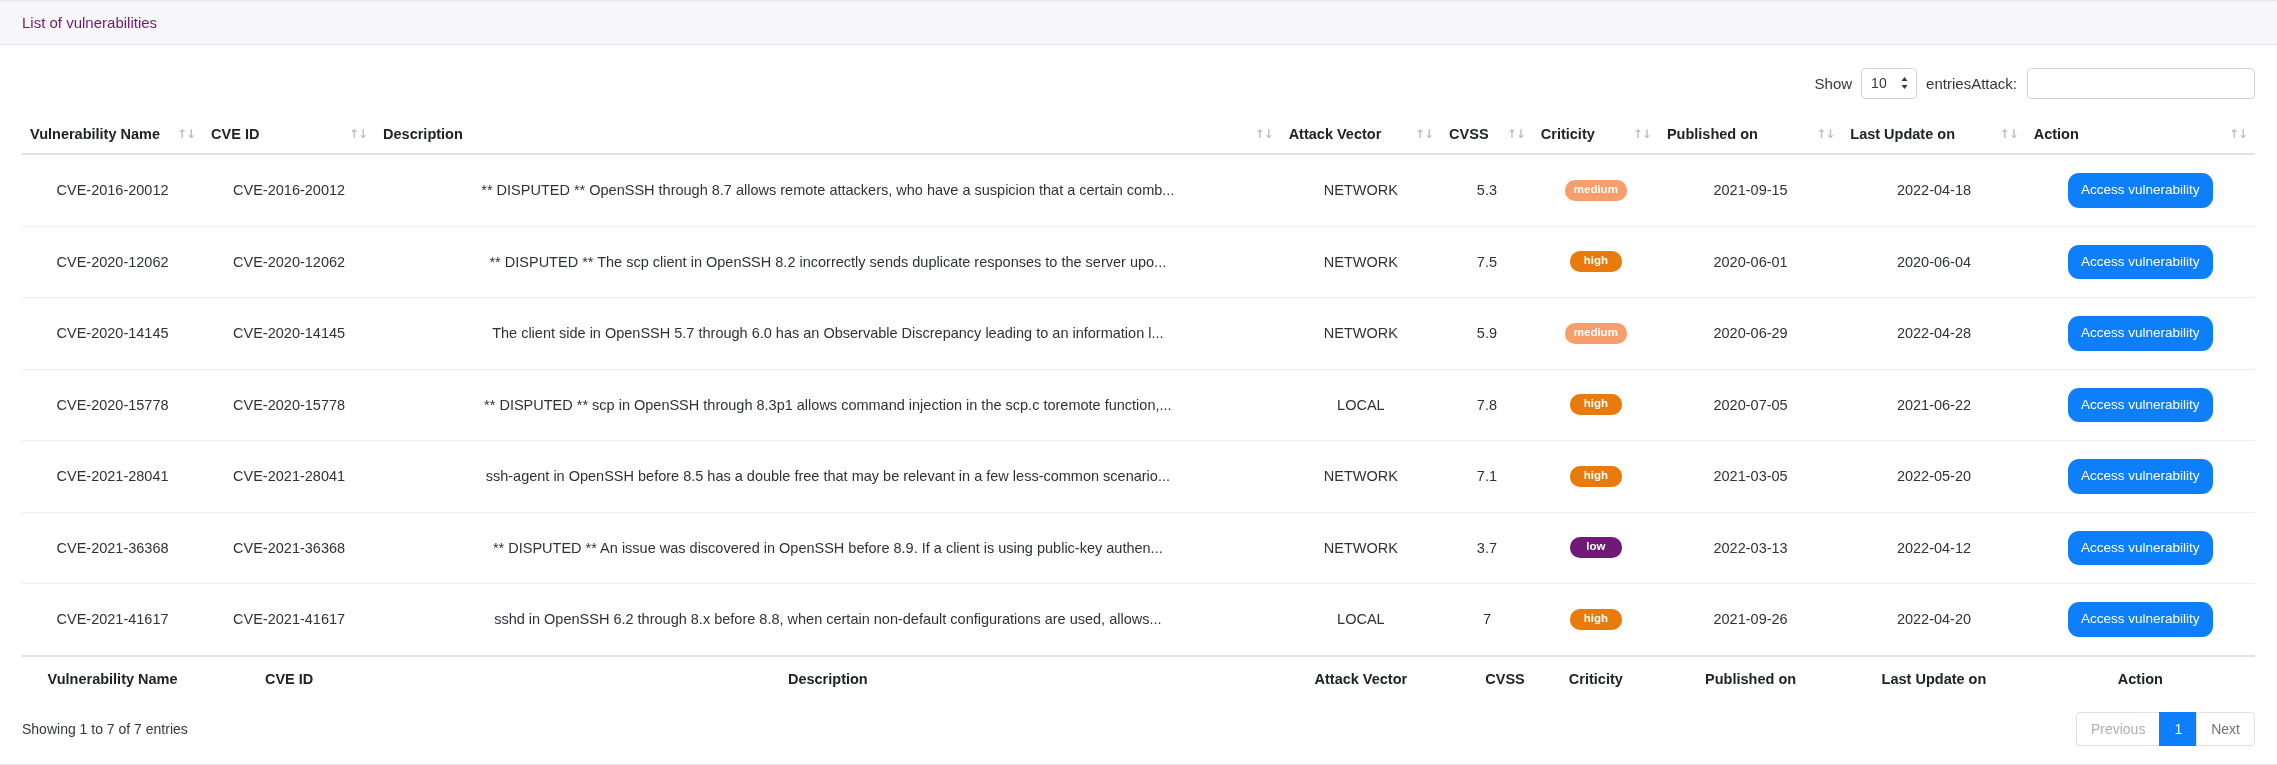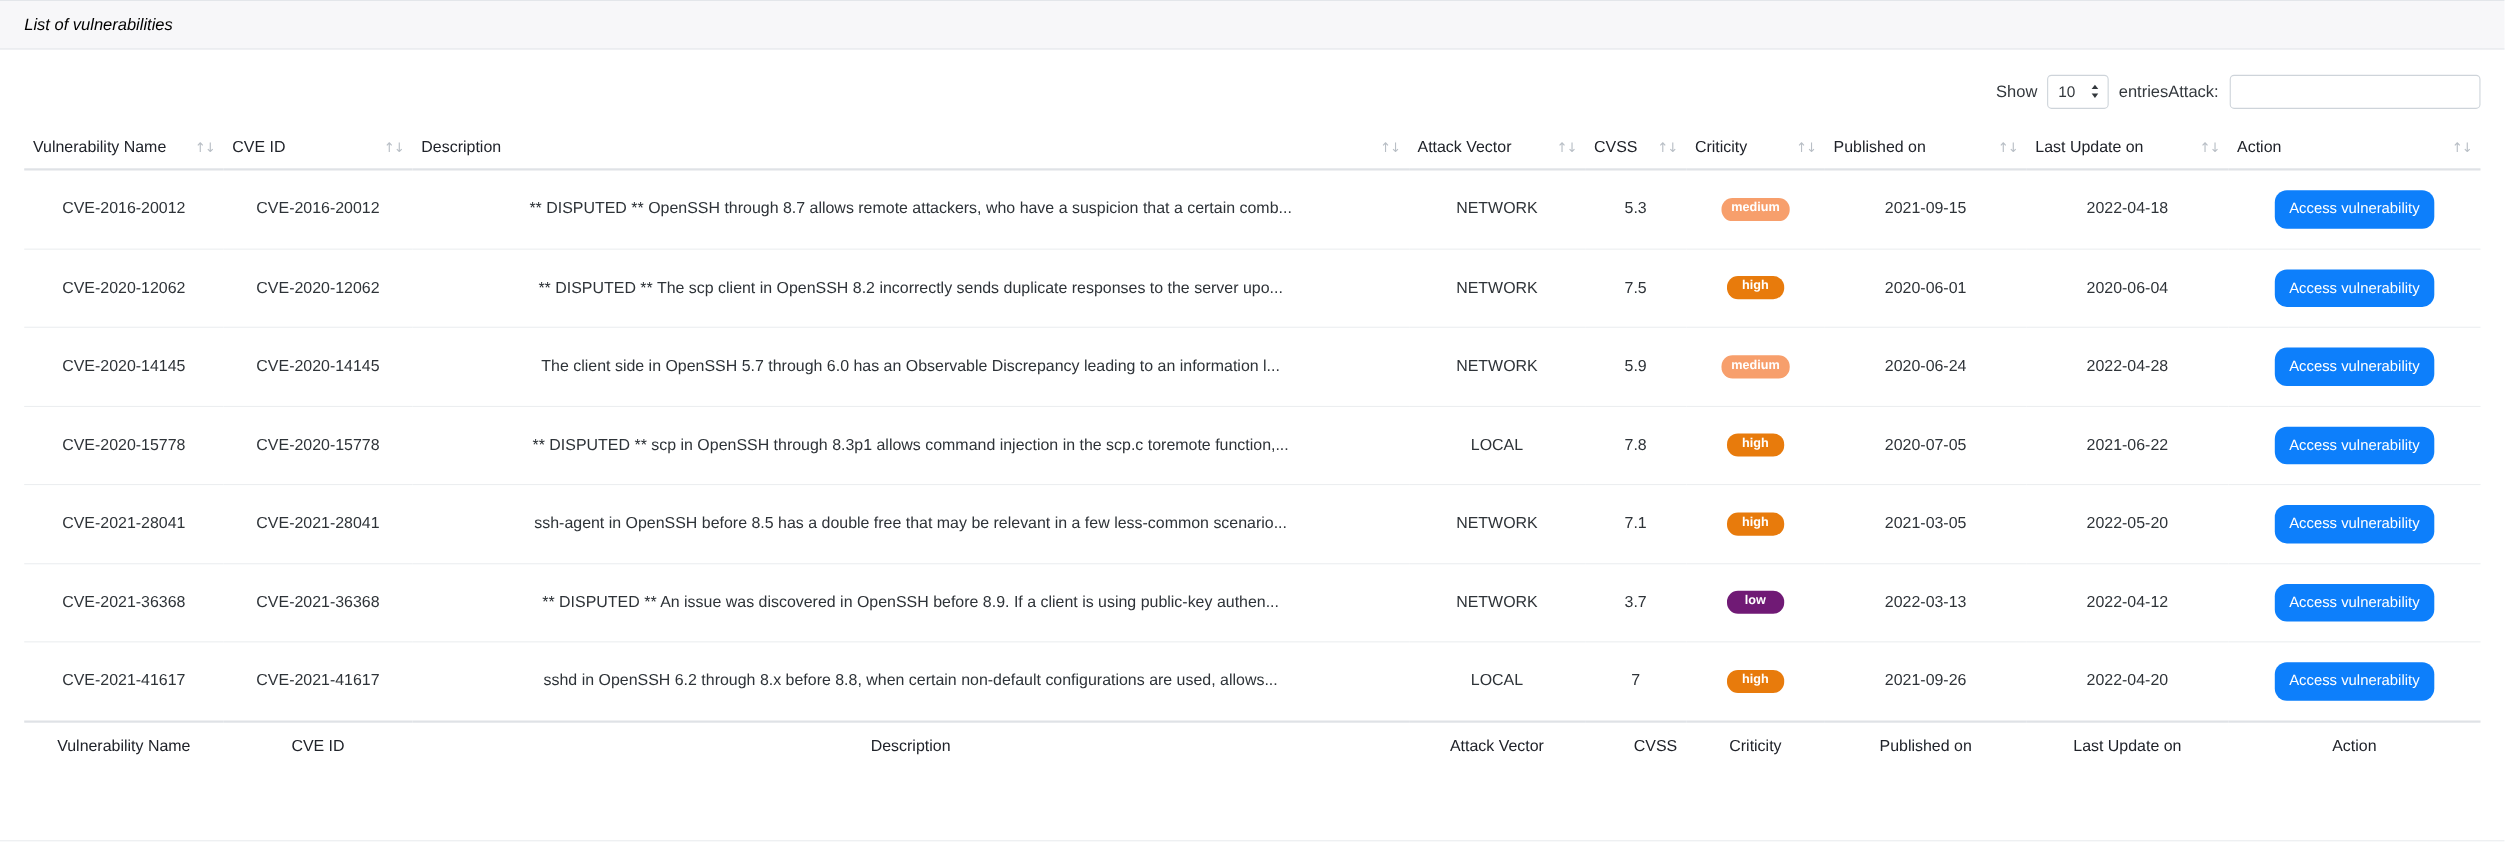--- a/index.html
+++ b/index.html
@@ -23,23 +23,22 @@
     height: 44px;
     background: #f7f7f9;
     border-bottom: 1px solid #e3e6ea;
     display: flex;
     align-items: center;
     padding: 0 22px;
     flex: none;
   }
   .card-title {
     font-size: 15px;
-    color: #000000;
+    color: #701a75;
     font-weight: 400;
-    font-style: italic;
   }
   .card-body {
     padding: 18px 22px 0 22px;
     flex: 1;
     display: flex;
     flex-direction: column;
   }
 
   
   .controls {
@@ -94,21 +93,21 @@
 
   
   table.dt {
     width: 100%;
     border-collapse: collapse;
     table-layout: fixed;
   }
   table.dt thead th,
   table.dt tfoot th {
     font-size: 14.5px;
-    font-weight: normal;
+    font-weight: bold;
     color: #20232a;
     padding: 9px 8px 11px 8px;
     vertical-align: bottom;
     white-space: nowrap;
     position: relative;
   }
   table.dt thead th { border-bottom: 2px solid #dfe2e6; }
   table.dt tfoot th { border-top: 2px solid #dfe2e6; padding-top: 14px; }
 
   .th-inner { display: flex; align-items: center; justify-content: center; gap: 0; }
@@ -329,21 +328,21 @@
             <td class="c-upd">2020-06-04</td>
             <td class="c-act"><button class="btn-access" style="background: rgb(13, 127, 251);">Access vulnerability</button></td>
           </tr>
           <tr>
             <td class="c-name">CVE-2020-14145</td>
             <td class="c-cve">CVE-2020-14145</td>
             <td class="c-desc">The client side in OpenSSH 5.7 through 6.0 has an Observable Discrepancy leading to an information l...</td>
             <td class="c-vec">NETWORK</td>
             <td class="c-cvss">5.9</td>
             <td class="c-crit"><span class="badge" style="background: rgb(247, 159, 108);">medium</span></td>
-            <td class="c-pub">2020-06-24</td>
+            <td class="c-pub">2020-06-29</td>
             <td class="c-upd">2022-04-28</td>
             <td class="c-act"><button class="btn-access" style="background: rgb(13, 127, 251);">Access vulnerability</button></td>
           </tr>
           <tr>
             <td class="c-name">CVE-2020-15778</td>
             <td class="c-cve">CVE-2020-15778</td>
             <td class="c-desc">** DISPUTED ** scp in OpenSSH through 8.3p1 allows command injection in the scp.c toremote function,...</td>
             <td class="c-vec">LOCAL</td>
             <td class="c-cvss">7.8</td>
             <td class="c-crit"><span class="badge" style="background: rgb(232, 123, 12);">high</span></td>
@@ -393,15 +392,23 @@
             <th class="c-vec">Attack Vector</th>
             <th class="c-cvss">CVSS</th>
             <th class="c-crit">Criticity</th>
             <th class="c-pub">Published on</th>
             <th class="c-upd">Last Update on</th>
             <th class="c-act">Action</th>
           </tr>
       </tfoot>
     </table>
 
+    <div class="bottom">
+      <div class="info">Showing 1 to 7 of 7 entries</div>
+      <div class="pagination" id="pagination">
+          <span class="page-item disabled">Previous</span>
+          <span class="page-item active">1</span>
+          <span class="page-item">Next</span>
+        </div>
+    </div>
 
   </div>
 </div>
 
 </body></html>

